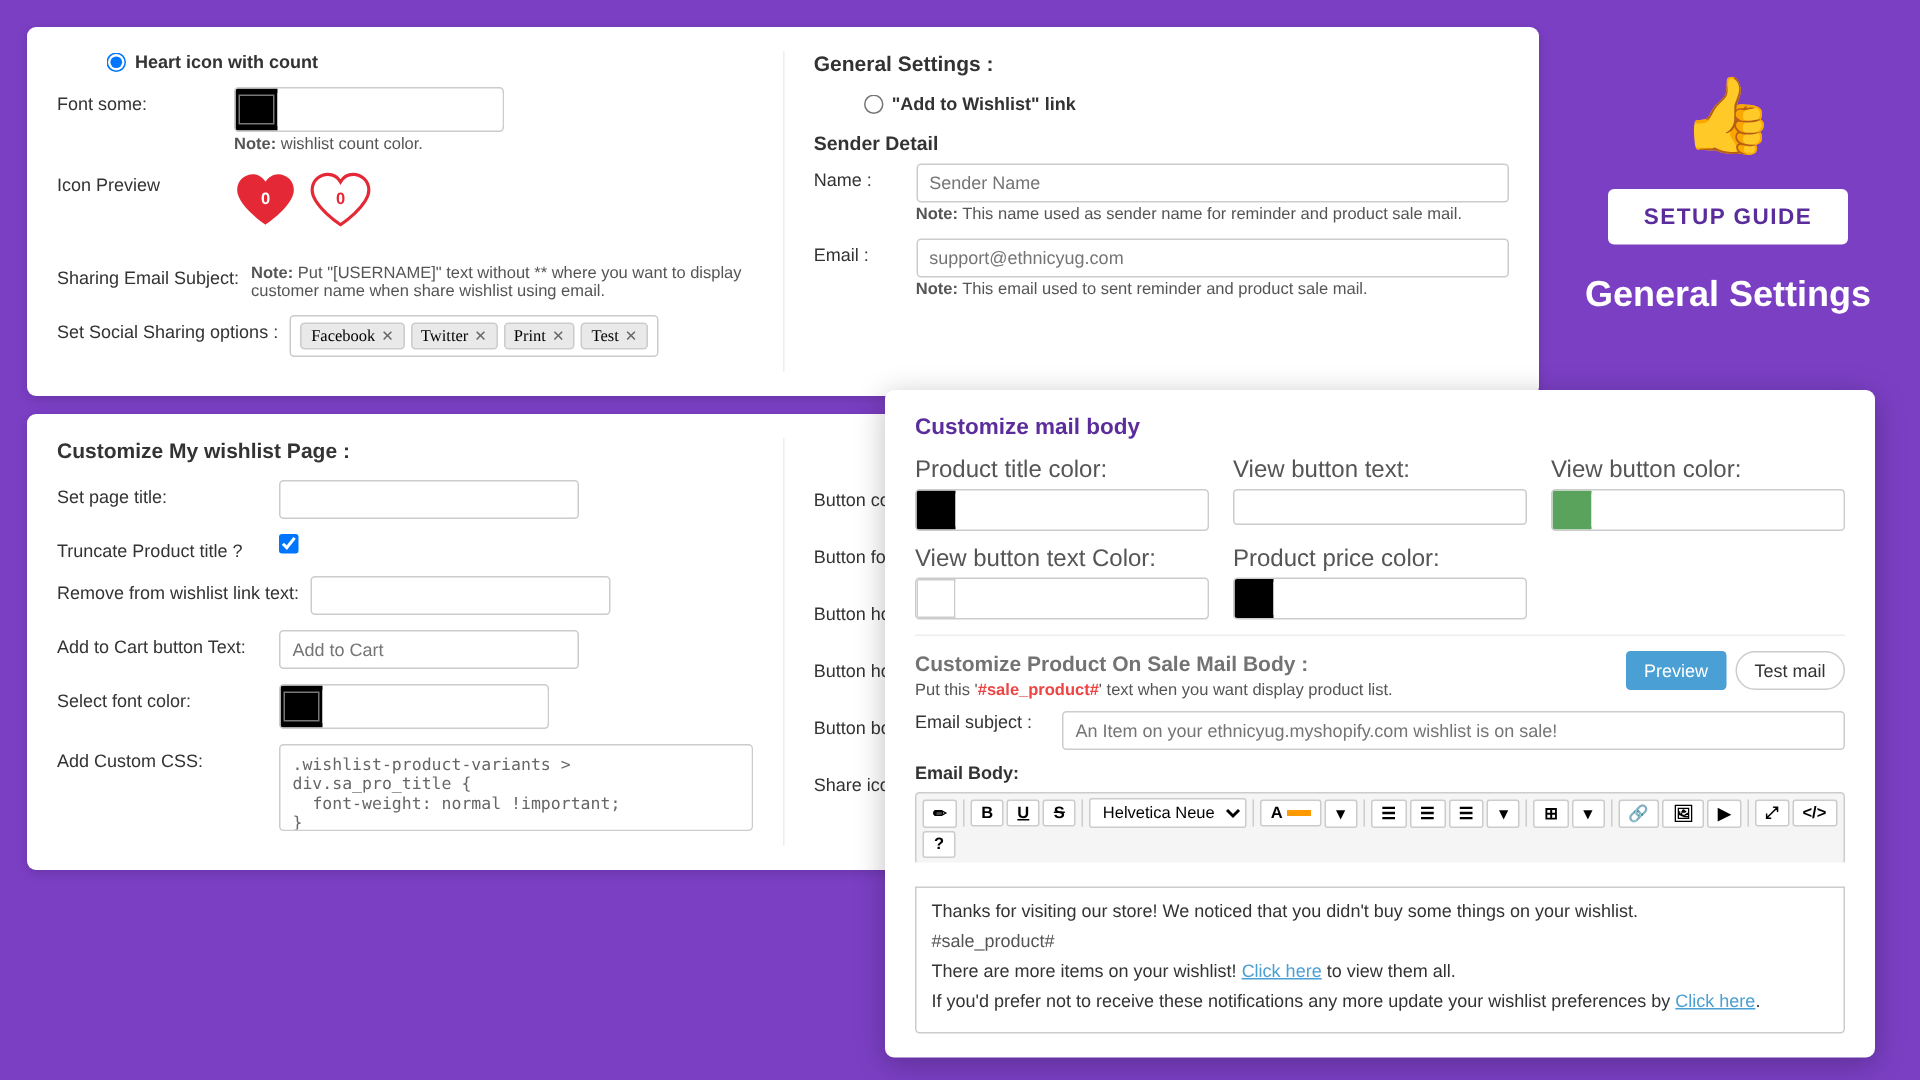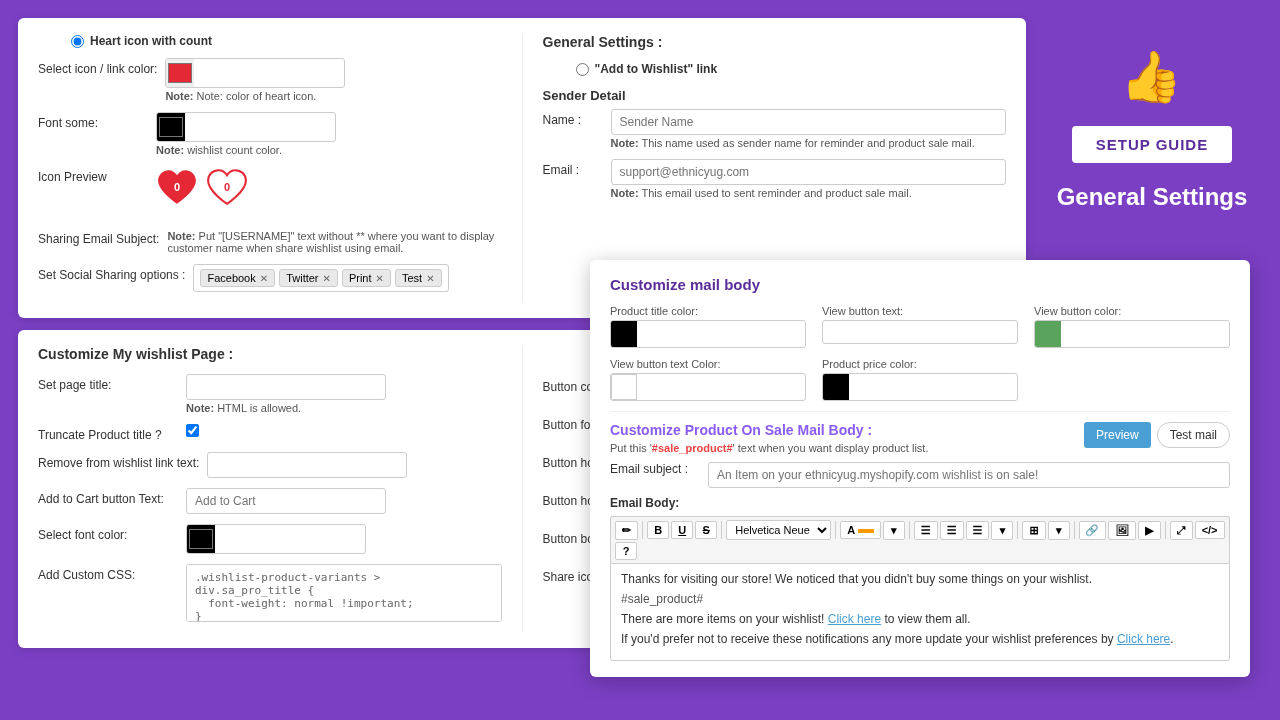--- a/index.html
+++ b/index.html
@@ -202,20 +202,21 @@
 
     .tag {
       display: flex;
       align-items: center;
       background: #e9e9e9;
       border: 1px solid #ccc;
       border-radius: 3px;
       padding: 2px 6px;
       font-size: 11px;
       gap: 4px;
+      font-family: Liberation Serif, serif;
     }
 
     .tag-x {
       cursor: pointer;
       color: #666;
       font-size: 10px;
     }
 
     
     .gs-label {
@@ -349,21 +350,21 @@
       display: flex;
       gap: 16px;
       margin-bottom: 10px;
     }
 
     .color-field-group {
       flex: 1;
     }
 
     .cf-label {
-      font-size: 11px;
+      font-size: 16px;
       color: #555;
       margin-bottom: 3px;
     }
 
     .cf-input-row {
       display: flex;
       align-items: center;
       border: 1px solid #ccc;
       border-radius: 3px;
       overflow: hidden;
@@ -394,21 +395,21 @@
 
     .sale-mail-section {
       margin-top: 10px;
       border-top: 1px solid #eee;
       padding-top: 10px;
     }
 
     .sale-title {
       font-size: 14px;
       font-weight: bold;
-      color: #8b5cf6;
+      color: #737373;
       margin-bottom: 4px;
     }
 
     .sale-subtitle {
       font-size: 11px;
       color: #555;
       margin-bottom: 8px;
     }
 
     .sale-subtitle span {
@@ -506,20 +507,21 @@
       cursor: pointer;
     }
 
     .editor-body {
       border: 1px solid #ccc;
       border-radius: 0 0 3px 3px;
       padding: 8px 10px;
       font-size: 12px;
       background: #fff;
       min-height: 90px;
+      margin-top: 16px;
     }
 
     .editor-body p {
       margin-bottom: 6px;
       color: #333;
     }
 
     .editor-body .hash-tag {
       color: #555;
     }
@@ -544,32 +546,20 @@
   <div class="left-panels">
 
     <div class="panel top-panel">
       <div class="top-left">
 
         <div class="radio-row">
           <input type="radio" name="display_option" checked="" style="">
           <span class="radio-label">Heart icon with count</span>
         </div>
 
-        <div class="form-row">
-          <span class="form-label">Select icon / link color:</span>
-          <div class="form-control-group">
-            <div class="input-with-color">
-              <input type="color" class="color-swatch" value="#e52836" style="">
-              <input type="text" class="color-text" style="">
-            </div>
-            <div class="note-text">
-              <span>Note:</span> <span style="font-weight:normal">Note: color of heart icon.</span>
-            </div>
-          </div>
-        </div>
 
         <div class="form-row">
           <span class="form-label">Font some:</span>
           <div class="form-control-group">
             <div class="input-with-color">
               <input type="color" class="color-swatch" value="#000000" style="background: rgb(0, 0, 0);">
               <input type="text" class="color-text" style="">
             </div>
             <div class="note-text">
               <span>Note:</span> <span style="font-weight:normal"> wishlist count color.</span>
@@ -662,23 +652,20 @@
     </div>
 
     <div class="panel bottom-panel">
       <div class="bottom-left">
         <div class="panel-title">Customize My wishlist Page :</div>
 
         <div class="form-row">
           <span class="form-label form-label-wide">Set page title:</span>
           <div class="form-control-group">
             <input type="text" class="short-input" style="">
-            <div class="note-text">
-              <span>Note:</span> HTML is allowed.
-            </div>
           </div>
         </div>
 
         <div class="form-row">
           <span class="form-label form-label-wide">Truncate Product title ?</span>
           <div class="checkbox-row">
             <input type="checkbox" checked="" style="">
           </div>
         </div>
 

